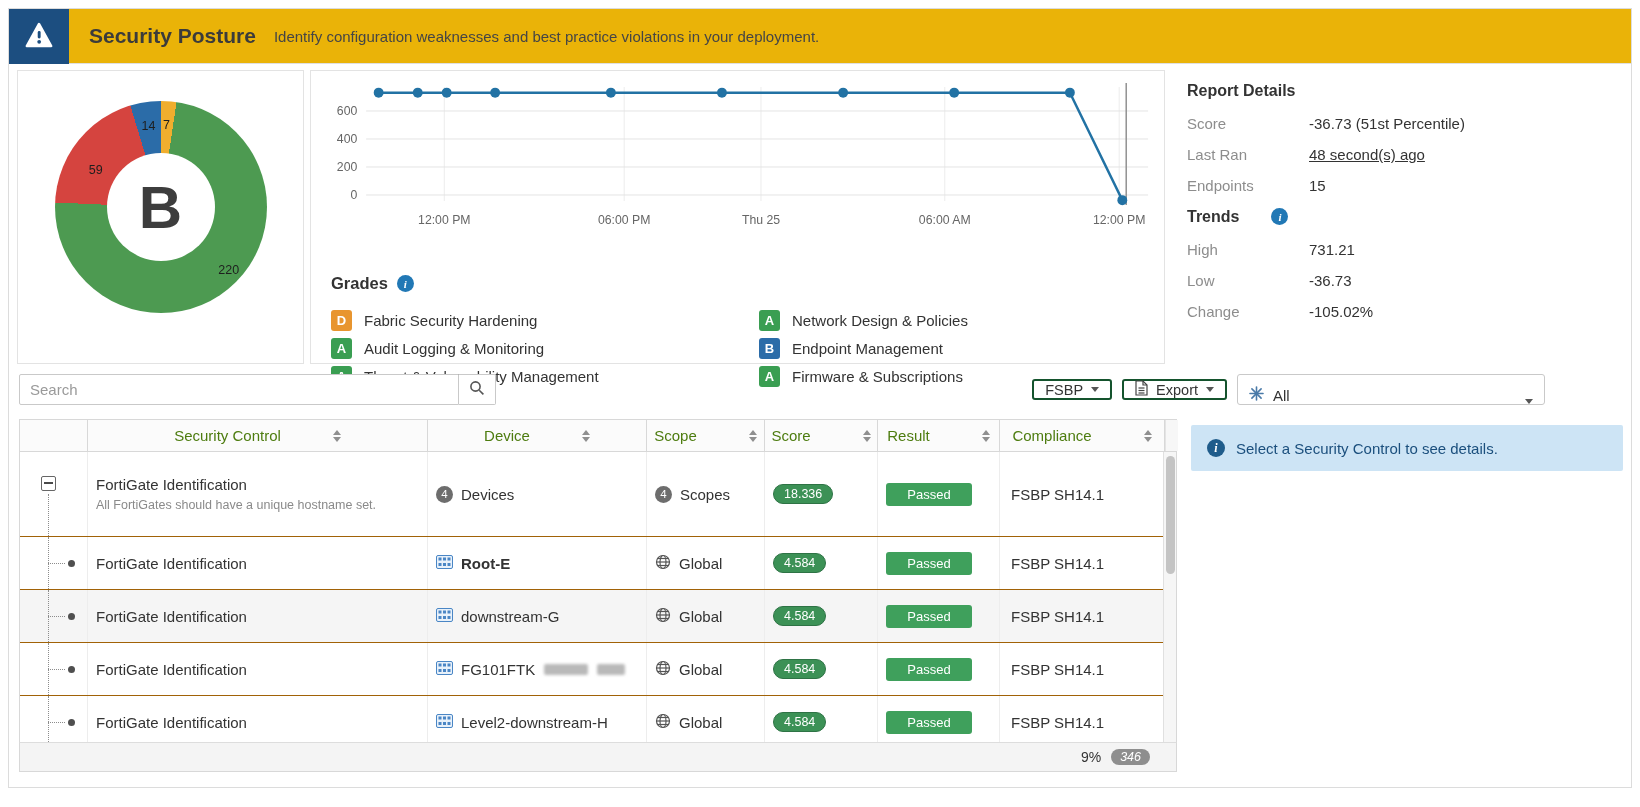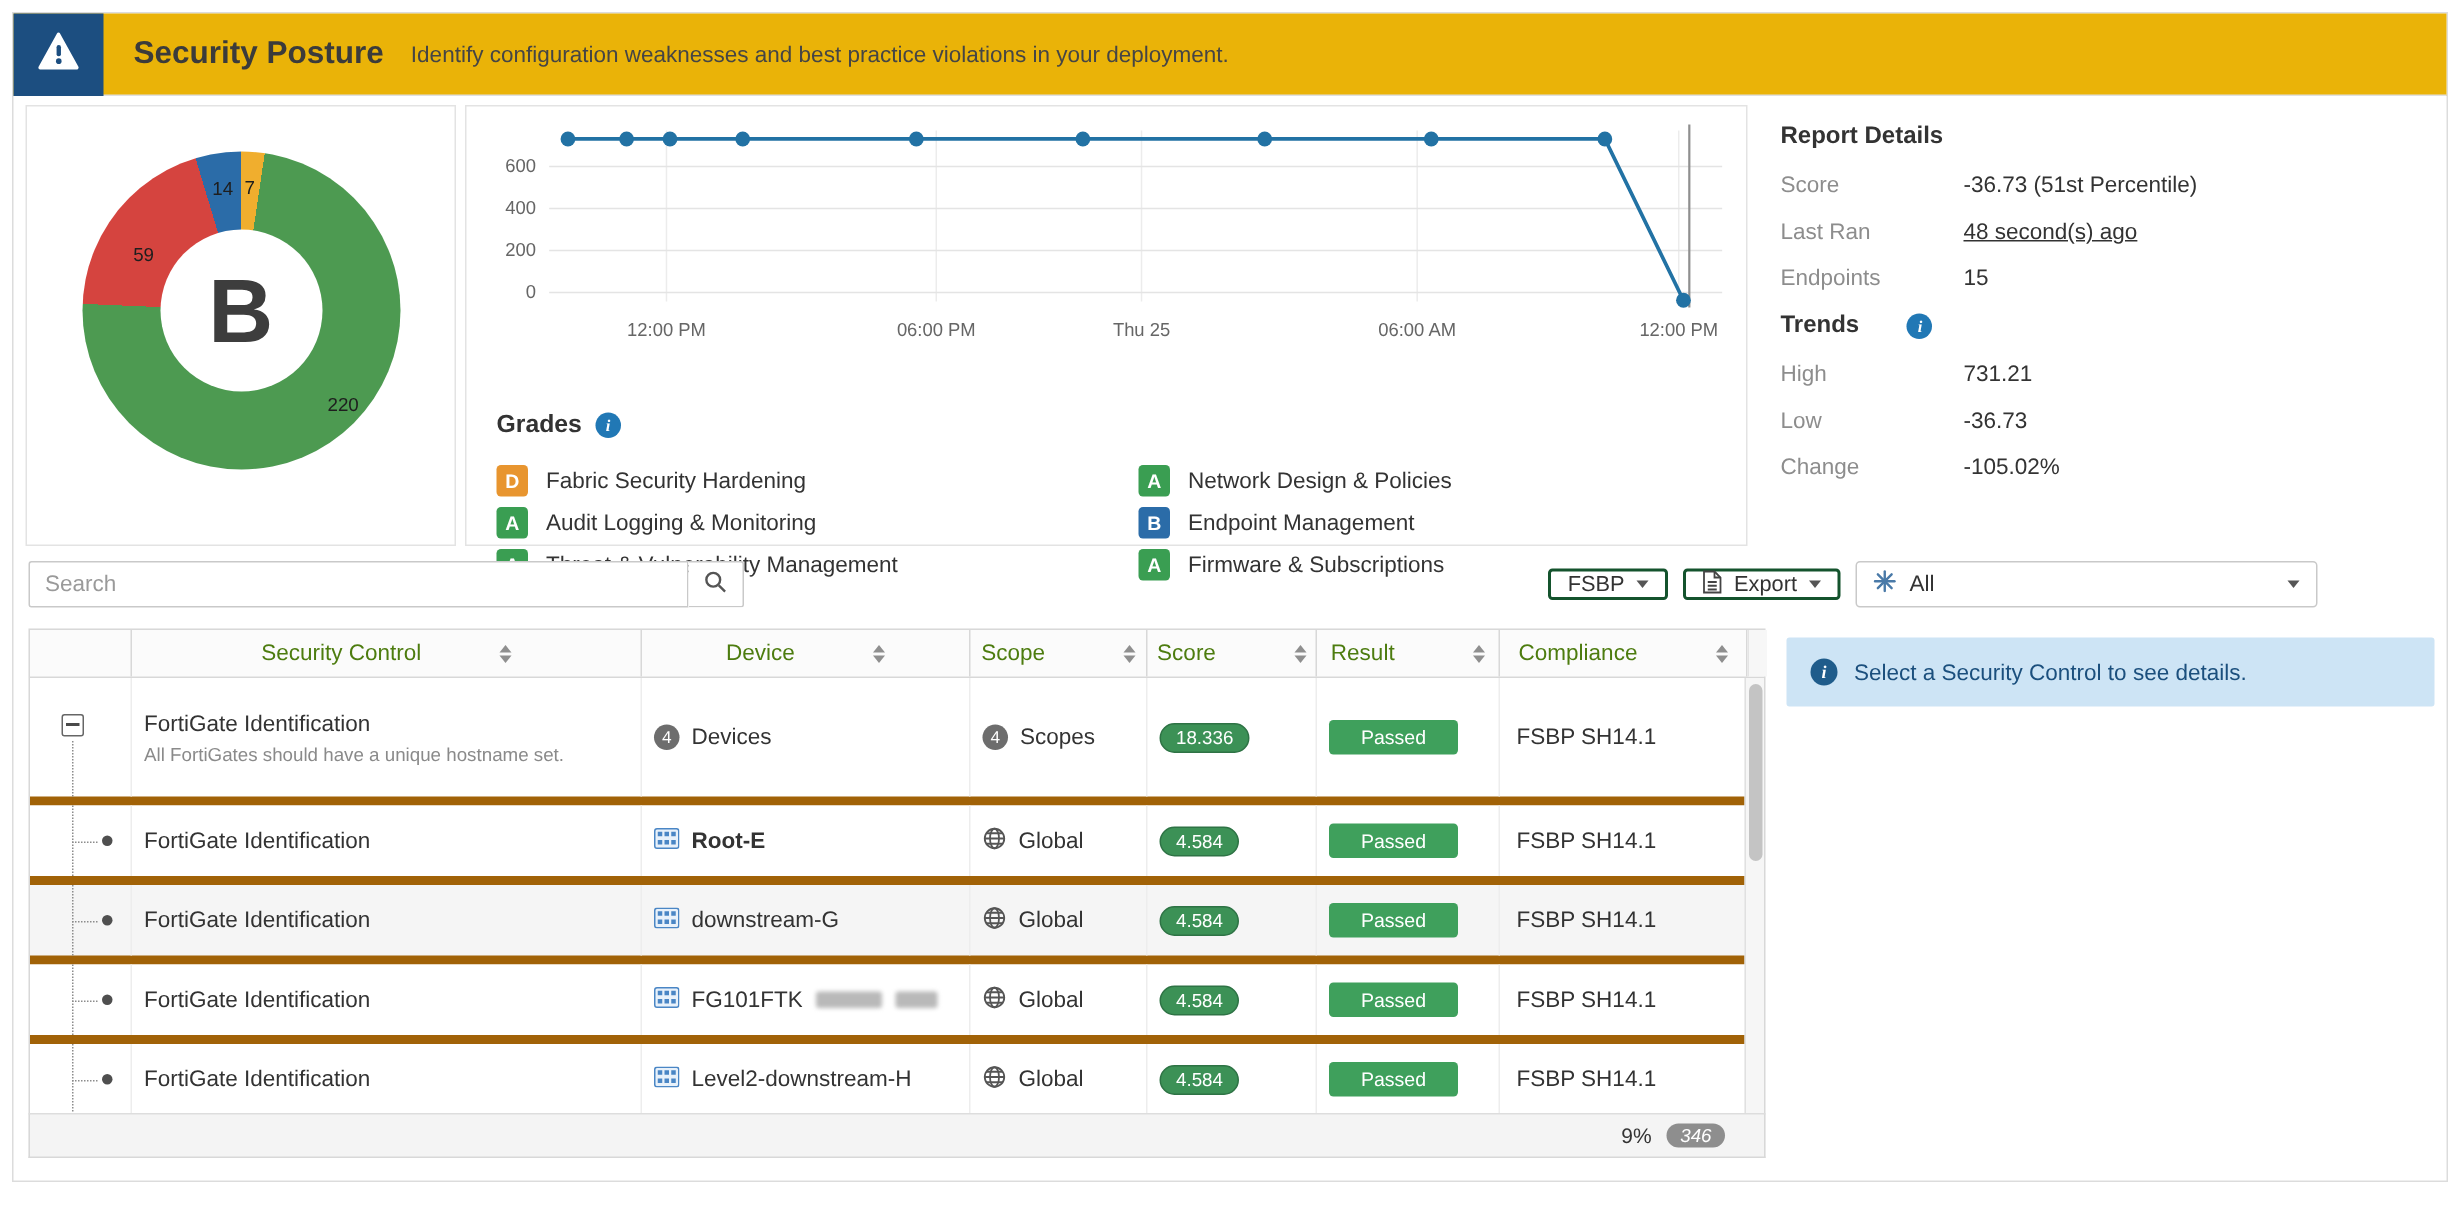--- a/index.html
+++ b/index.html
@@ -33,37 +33,37 @@
   .trend-chart svg { display: block; width: 100%; height: 158px; }
 
   .grades { padding: 6px 14px 0 14px; }
   .grades-title { font-size: 16.5px; font-weight: bold; color: #333; display: flex; align-items: center; gap: 9px; margin-top: 33px; }
   .info-dot { width: 17px; height: 17px; border-radius: 50%; background: #2178b5; color: #fff; font-size: 11px; font-weight: bold; font-style: italic; font-family: "Liberation Serif", serif; display: inline-flex; align-items: center; justify-content: center; flex: 0 0 auto; cursor: default; }
   .grades-grid { margin-top: 13px; display: grid; grid-template-columns: 428px auto; grid-template-rows: repeat(3, 28px); grid-auto-flow: column; }
   .grade-item { display: flex; align-items: center; gap: 12px; font-size: 15px; }
   .grade-badge { width: 21px; height: 21px; border-radius: 3px; background: #3a9e52; color: #fff; font-size: 13px; font-weight: bold; display: inline-flex; align-items: center; justify-content: center; flex: 0 0 auto; }
 
   .report-panel { width: 452px; flex: 0 0 auto; border: none; padding: 12px 4px 0 16px; }
-  .report-title, .trends-title { font-size: 16px; font-weight: bold; margin-bottom: 15px; display: flex; align-items: flex-end; gap: 9px; }
+  .report-title, .trends-title { font-size: 16px; font-weight: bold; margin-bottom: 15px; display: flex; align-items: flex-start; gap: 9px; }
   .rd-row { display: flex; margin-bottom: 14px; font-size: 15px; }
   .rd-label { width: 122px; color: #8d8d8d; flex: 0 0 auto; }
   .rd-value { color: #333; }
   .rd-link { text-decoration: underline; cursor: pointer; }
   .trends-title { margin-top: 7px; gap: 32px; }
 
   
   .toolbar { height: 43px; display: flex; align-items: center; padding: 0 10px; flex: 0 0 auto; }
   .search-group { display: flex; }
   .search-input { width: 440px; height: 31px; border: 1px solid #c9c9c9; border-radius: 2px 0 0 2px; padding: 0 10px; font-size: 15px; color: #333; font-family: "Liberation Sans", sans-serif; outline: none; }
   .search-input::placeholder { color: #9a9a9a; }
   .search-btn { width: 37px; height: 31px; border: 1px solid #c9c9c9; border-left: none; border-radius: 0 2px 2px 0; background: #fff; display: flex; align-items: center; justify-content: center; cursor: pointer; }
   .toolbar-right { margin-left: auto; margin-right: 76px; display: flex; align-items: center; gap: 10px; }
   .tb-btn { height: 21px; background: #fff; border: 2px solid #14532d; border-radius: 3px; padding: 0 11px; font-size: 14.5px; color: #333; display: inline-flex; align-items: center; gap: 8px; cursor: pointer; font-family: "Liberation Sans", sans-serif; }
   .caret { width: 0; height: 0; border-left: 4px solid transparent; border-right: 4px solid transparent; border-top: 5px solid #555; display: inline-block; }
-  .filter-select { width: 308px; height: 31px; background: #fff; border: 1px solid #c9c9c9; border-radius: 3px; padding: 0 11px; display: flex; align-items: center; gap: 9px; font-size: 15px; cursor: pointer; }
+  .filter-select { width: 308px; height: 31px; background: #fff; border: 1px solid #c9c9c9; border-radius: 3px; padding: 0 11px; display: flex; align-items: flex-end; gap: 9px; font-size: 15px; cursor: pointer; }
   .filter-select .caret { margin-left: auto; }
 
   
   .main { flex: 1 1 auto; display: flex; gap: 14px; padding: 8px 8px 0 10px; align-items: flex-start; overflow: hidden; }
   .table-wrap { width: 1158px; flex: 0 0 auto; }
   .thead { display: flex; height: 33px; border: 1px solid #d8d8d8; background: #fbfbfb; }
   .th { display: flex; align-items: center; justify-content: center; font-size: 15px; color: #4d7c0f; border-right: 1px solid #d8d8d8; cursor: pointer; gap: 45px; }
   .th:last-child { border-right: none; }
   .sort { display: inline-flex; flex-direction: column; gap: 2px; margin-left: 7px; }
   .sort i { display: block; width: 0; height: 0; border-left: 4px solid transparent; border-right: 4px solid transparent; }
@@ -73,21 +73,21 @@
   .c-expand { width: 68px; flex: 0 0 auto; }
   .c-control { width: 340px; flex: 0 0 auto; }
   .c-device { width: 219px; flex: 0 0 auto; }
   .c-scope { width: 118px; flex: 0 0 auto; }
   .c-score { width: 113px; flex: 0 0 auto; }
   .c-result { width: 122px; flex: 0 0 auto; }
   .c-compliance { width: 165px; flex: 0 0 auto; }
   .c-fill { width: 13px; flex: 0 0 auto; border-left: 1px solid #e4e4e4; background: #f7f7f7; }
 
   .tbody { position: relative; height: 290px; overflow: hidden; border-left: 1px solid #d8d8d8; border-right: 1px solid #d8d8d8; background: #fff; }
-  .trow { display: flex; border-bottom: 6px solid #a16207; background: #fff; cursor: pointer; }
+  .trow { display: flex; border-bottom: 1px solid #a16207; background: #fff; cursor: pointer; }
   .trow.striped { background: #f5f5f5; }
   .trow.parent { height: 85px; }
   .trow.child { height: 53px; }
   .cell { border-right: 1px solid #ededed; display: flex; align-items: center; padding: 0 8px; font-size: 15px; color: #333; min-width: 0; }
   .cell.c-compliance { border-right: none; padding-left: 11px; }
   .cell.c-expand { position: relative; padding: 0; }
 
   .expand-box { position: absolute; left: 21px; top: 24px; width: 15px; height: 15px; border: 1px solid #666; border-radius: 2px; background: #fff; cursor: pointer; }
   .expand-box::after { content: ""; position: absolute; left: 2px; right: 2px; top: 5px; height: 2px; background: #4a4a4a; }
   .trow.parent .c-expand::after { content: ""; position: absolute; left: 28px; top: 42px; bottom: 0; border-left: 1px dotted #8c8c8c; }

